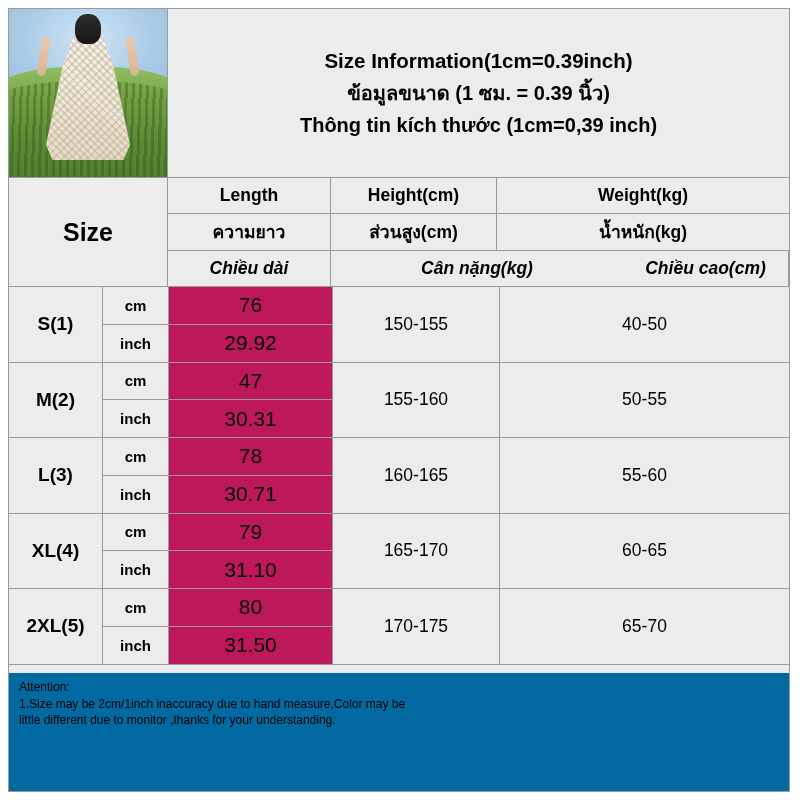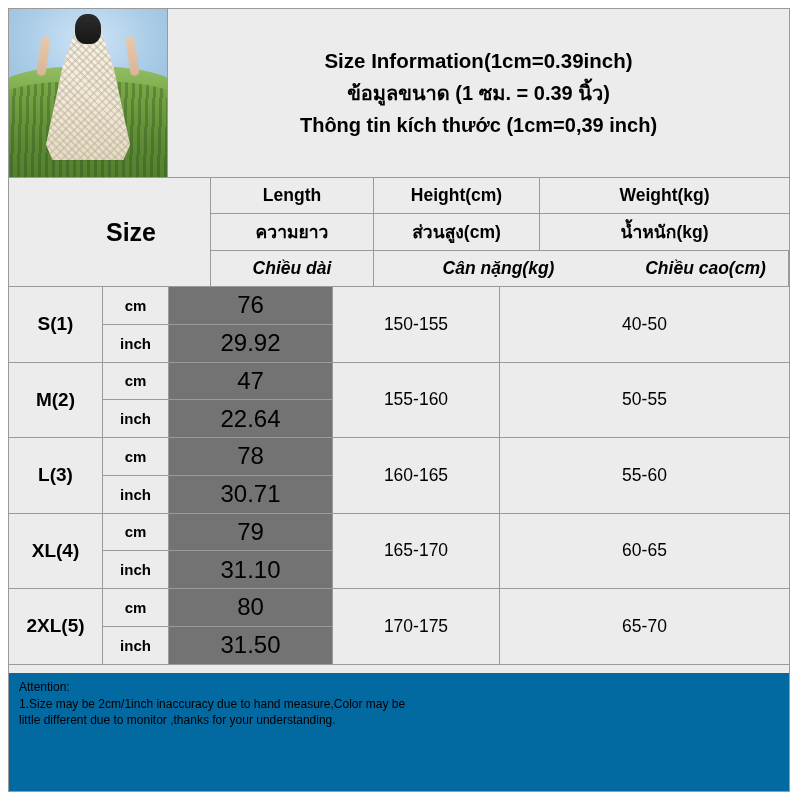--- a/index.html
+++ b/index.html
@@ -139,21 +139,20 @@
   .hdr-band { flex: 0 0 108px; display: flex; border-bottom: 1px solid #9a9a9a; }
   .hdr-size {
     flex: 0 0 158px;
     border-right: 1px solid #9a9a9a;
     display: flex;
     align-items: center;
     justify-content: center;
     font-size: 25px;
     font-weight: bold;
     background: #ececec;
-    padding-left: 43px;
   }
   .hdr-stack {
     flex: 1 1 auto;
     display: flex;
     flex-direction: column;
   }
   .hdr-line {
     flex: 1 1 33.33%;
     display: flex;
     border-bottom: 1px solid #9a9a9a;
@@ -207,22 +206,22 @@
     align-items: center;
     justify-content: center;
     font-weight: bold;
     font-size: 15px;
   }
   .len-cell {
     flex: 1 1 auto;
     display: flex;
     align-items: center;
     justify-content: center;
-    font-size: 24px;
-    background: #737373;
+    font-size: 21px;
+    background: #be185d;
   }
   .h-cell {
     flex: 0 0 166px;
     border-right: 1px solid #9a9a9a;
     display: flex;
     align-items: center;
     justify-content: center;
     font-size: 17.5px;
   }
   .w-cell {
@@ -309,21 +308,21 @@
 
       <div class="drow">
         <div class="size-cell">M(2)</div>
         <div class="unit-len-wrap">
           <div class="ul-row">
             <div class="unit-cell">cm</div>
             <div class="len-cell">47</div>
           </div>
           <div class="ul-row">
             <div class="unit-cell">inch</div>
-            <div class="len-cell">22.64</div>
+            <div class="len-cell">30.31</div>
           </div>
         </div>
         <div class="h-cell">155-160</div>
         <div class="w-cell">50-55</div>
       </div>
 
       <div class="drow">
         <div class="size-cell">L(3)</div>
         <div class="unit-len-wrap">
           <div class="ul-row">

